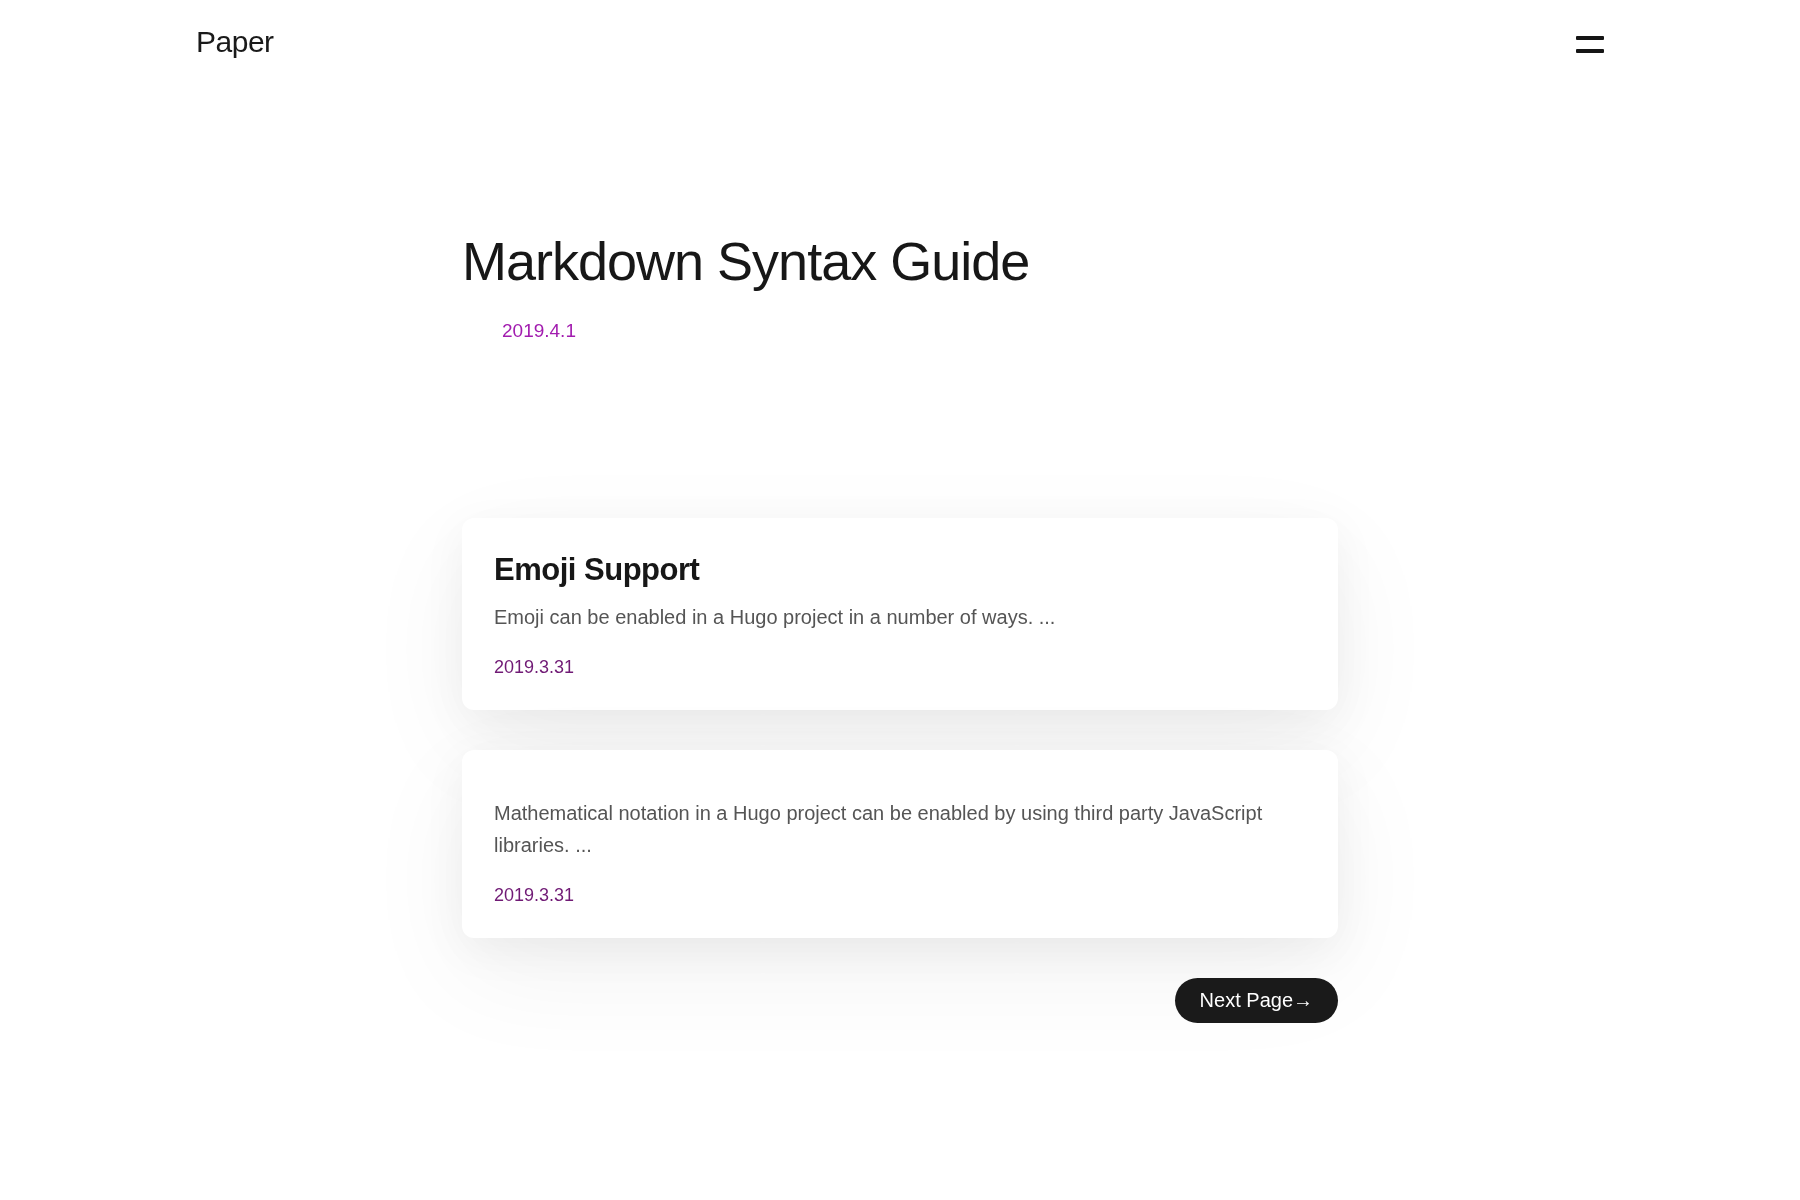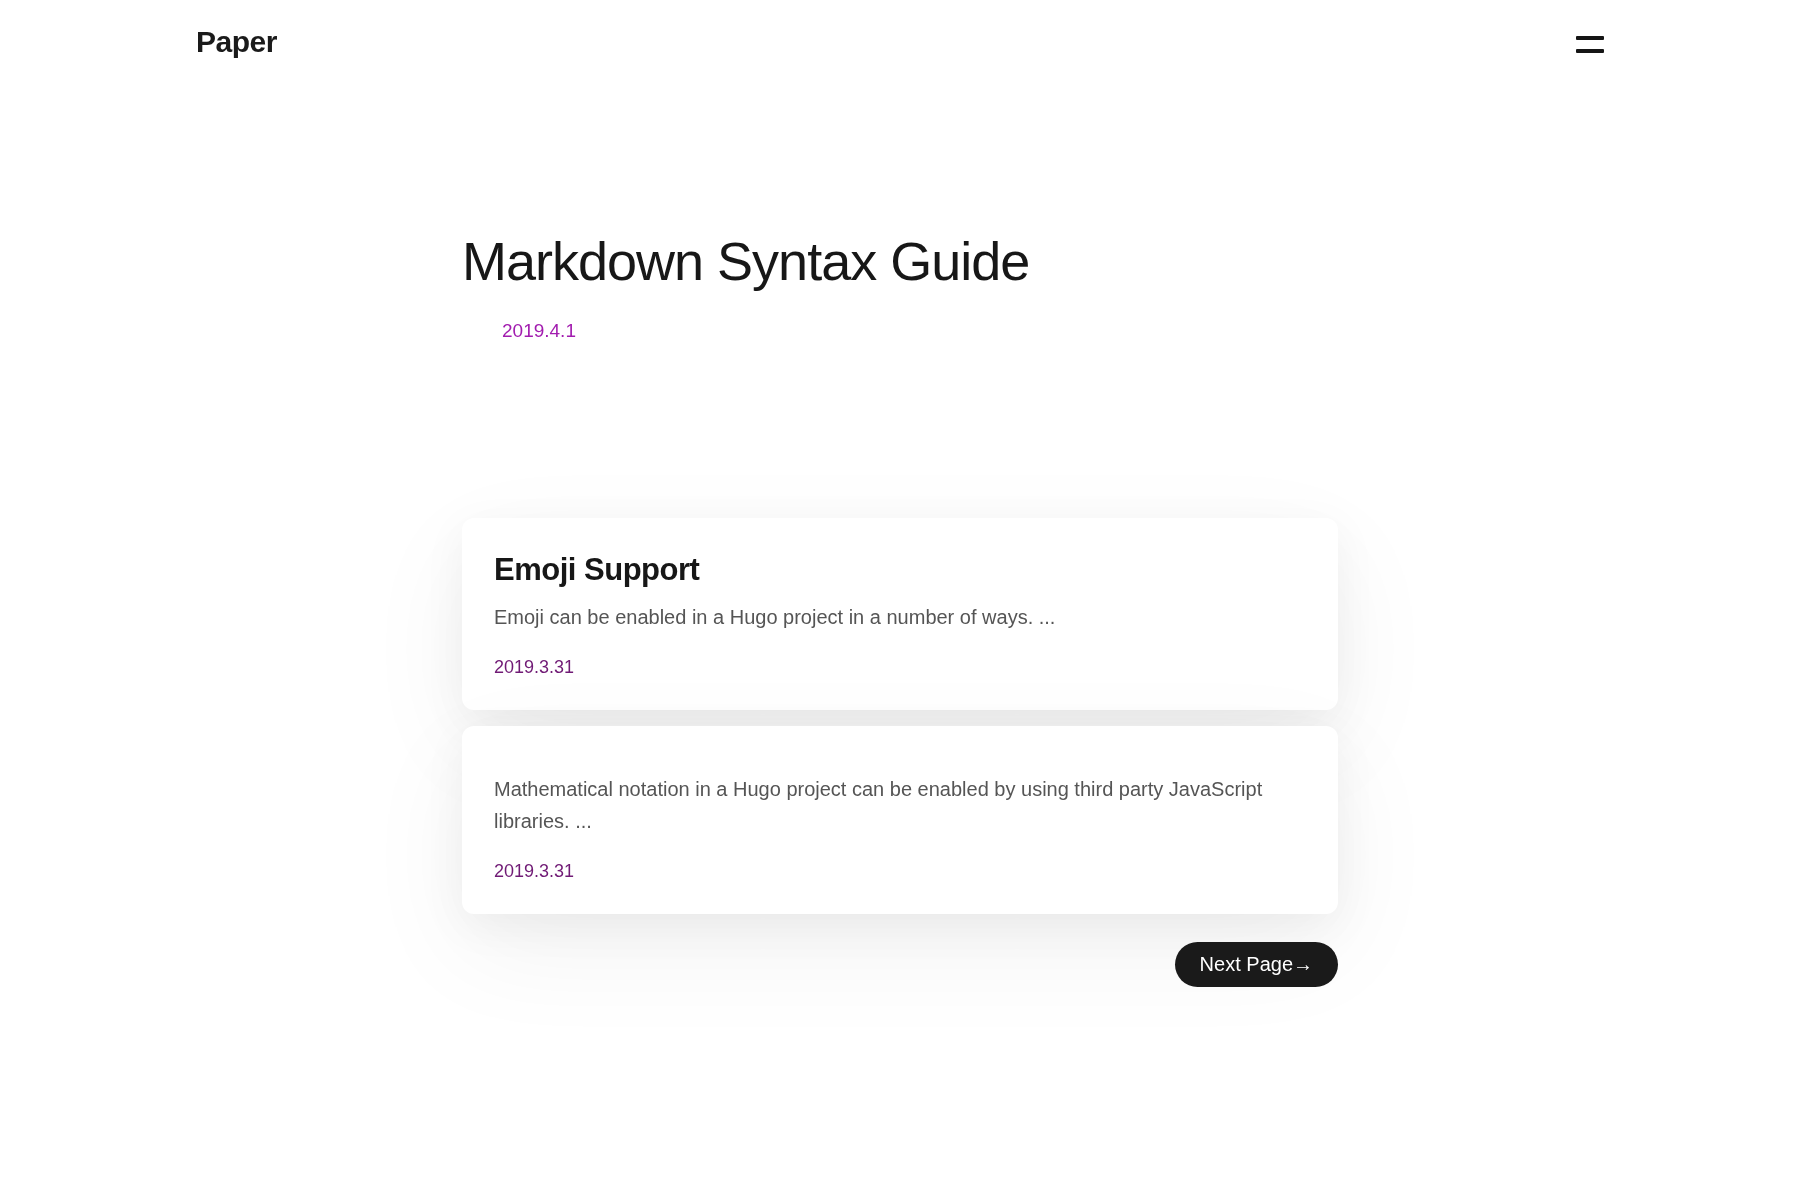--- a/index.html
+++ b/index.html
@@ -15,21 +15,21 @@
   
   .site-header {
     height: 90px;
     padding: 24px 196px 0 196px;
     display: flex;
     align-items: flex-start;
     justify-content: space-between;
   }
   .logo {
     font-size: 30px;
-    font-weight: 700;
+    font-weight: 400;
     letter-spacing: -0.5px;
     color: #1a1a1a;
     text-decoration: none;
     line-height: 1.2;
     cursor: pointer;
   }
   .menu-btn {
     background: none;
     border: none;
     cursor: pointer;
@@ -80,21 +80,21 @@
   }
 
   
   .cards {
     margin-top: 176px;
   }
   .card {
     background: #ffffff;
     border-radius: 12px;
     padding: 34px 32px 32px 32px;
-    margin-bottom: 16px;
+    margin-bottom: 40px;
     box-shadow: 0 12px 45px rgba(0,0,0,0.05), 0 35px 110px rgba(0,0,0,0.055);
   }
   .card h2 {
     font-size: 31px;
     line-height: 36px;
     font-weight: 800;
     letter-spacing: -0.5px;
     color: #171717;
     cursor: pointer;
   }

